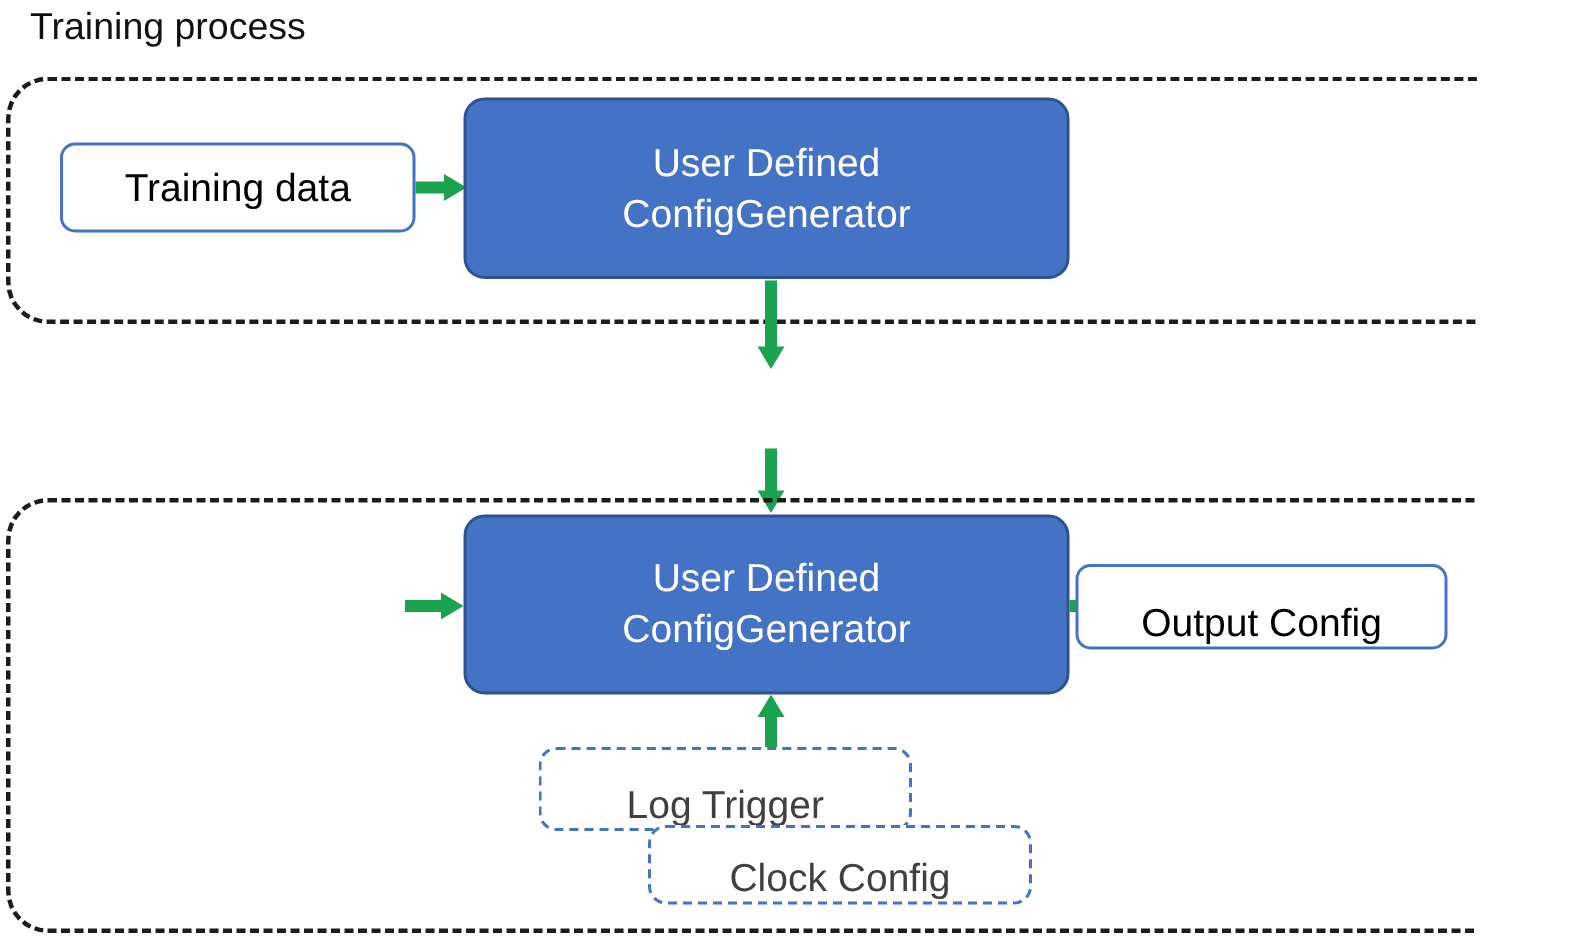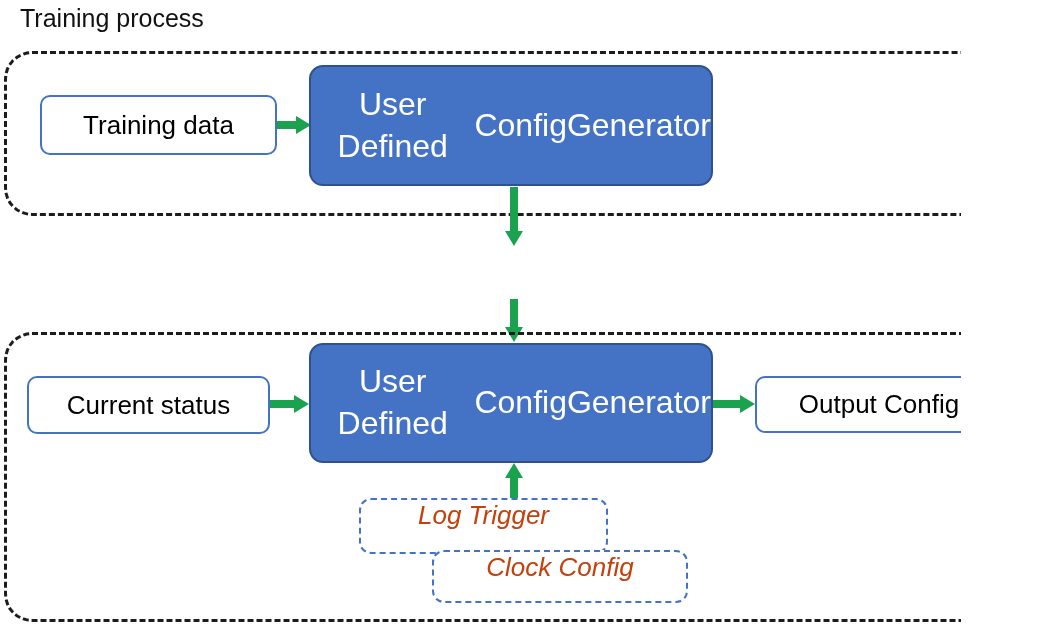--- a/index.html
+++ b/index.html
@@ -1,43 +1,43 @@
 <!DOCTYPE html>
 <html style="--node-fill: #4472c4; --node-border: #2f528f; --light-box-border: #4472c4; --arrow: #1aa24e; --container-dash: #1c1c1c;"><head>
 <meta charset="utf-8">
 <style>
   html,body { margin:0; padding:0; background:#ffffff; }
   body { font-family:"Liberation Sans", sans-serif; color:#000; }
-  #canvas { position:relative; width:961px; height:631px; background:#fff; overflow:hidden; }
+  #canvas { position:relative; width:961px; height:631px; background:#fff; overflow:hidden;padding-left:24px; }
 
   .section-label {
     position:absolute; font-size:25px; color:#111; white-space:nowrap;
   }
   .dash-container {
     position:absolute; border:3px dashed var(--container-dash,#1c1c1c);
     border-radius:28px; background:transparent; box-sizing:border-box;
   }
   .node-blue {
     position:absolute; background:var(--node-fill,#4472c4);
     border:2px solid var(--node-border,#2f528f); border-radius:14px;
-    box-sizing:border-box; display:flex; flex-direction:row;
+    box-sizing:border-box; display:flex; flex-direction:column;
     align-items:center; justify-content:center;
-    color:#fff; font-size:32px; line-height:1.3; text-align:center;
+    color:#fff; font-size:26px; line-height:1.3; text-align:center;
   }
   .node-light {
     position:absolute; background:#fff;
     border:2px solid var(--light-box-border,#4472c4); border-radius:10px;
     box-sizing:border-box; display:flex; align-items:center; justify-content:center;
     font-size:26px; color:#000000; text-align:center;
   }
   .node-dashed {
     position:absolute; background:#fff;
     border:2px dashed var(--light-box-border,#4472c4); border-radius:12px;
-    box-sizing:border-box; display:flex; align-items:flex-start; justify-content:center;
-    font-size:26px; color:#c2410c; text-align:center;font-style:italic;
+    box-sizing:border-box; display:flex; align-items:flex-end; justify-content:center;
+    font-size:26px; color:#404040; text-align:center;
   }
   .arrow { position:absolute; }
   .shaft-h { position:absolute; top:5px; height:8px; left:0; right:13px; background:var(--arrow,#1aa24e); }
   .head-r { position:absolute; right:0; top:0; width:0; height:0;
     border-top:9px solid transparent; border-bottom:9px solid transparent;
     border-left:15px solid var(--arrow,#1aa24e); }
   .shaft-vd { position:absolute; left:5px; width:8px; top:0; bottom:13px; background:var(--arrow,#1aa24e); }
   .head-d { position:absolute; bottom:0; left:0; width:0; height:0;
     border-left:9px solid transparent; border-right:9px solid transparent;
     border-top:15px solid var(--arrow,#1aa24e); }
@@ -76,40 +76,37 @@
 
 
   <div class="arrow" style="left:505px; top:299px; width:18px; height:43px;">
     <div class="shaft-vd"></div>
     <div class="head-d"></div>
   </div>
 
 
   <div class="dash-container" style="left:4px; top:332px; width:1038px; height:290px;"></div>
 
-  <div class="node-light" style="left:27px; top:376px; width:243px; height:58px;">
-    <span>Current status</span>
-  </div>
 
   <div class="arrow" style="left:270px; top:395px; width:39px; height:18px;">
     <div class="shaft-h"></div>
     <div class="head-r"></div>
   </div>
 
   <div class="node-blue" style="left:309px; top:343px; width:404px; height:120px;">
     <span>User Defined</span>
     <span>ConfigGenerator</span>
   </div>
 
   <div class="arrow" style="left:713px; top:395px; width:42px; height:18px;">
     <div class="shaft-h"></div>
     <div class="head-r"></div>
   </div>
 
-  <div class="node-light" style="left:755px; top:376px; width:248px; height:57px;">
+  <div class="node-light" style="left:717px; top:376px; width:248px; height:57px;align-items:flex-end;">
     <span>Output Config</span>
   </div>
 
   <div class="arrow" style="left:505px; top:463px; width:18px; height:36px;">
     <div class="shaft-vu"></div>
     <div class="head-u"></div>
   </div>
 
   <div class="node-dashed" style="left:359px; top:498px; width:249px; height:56px; z-index:1;">
     <span>Log Trigger</span>

